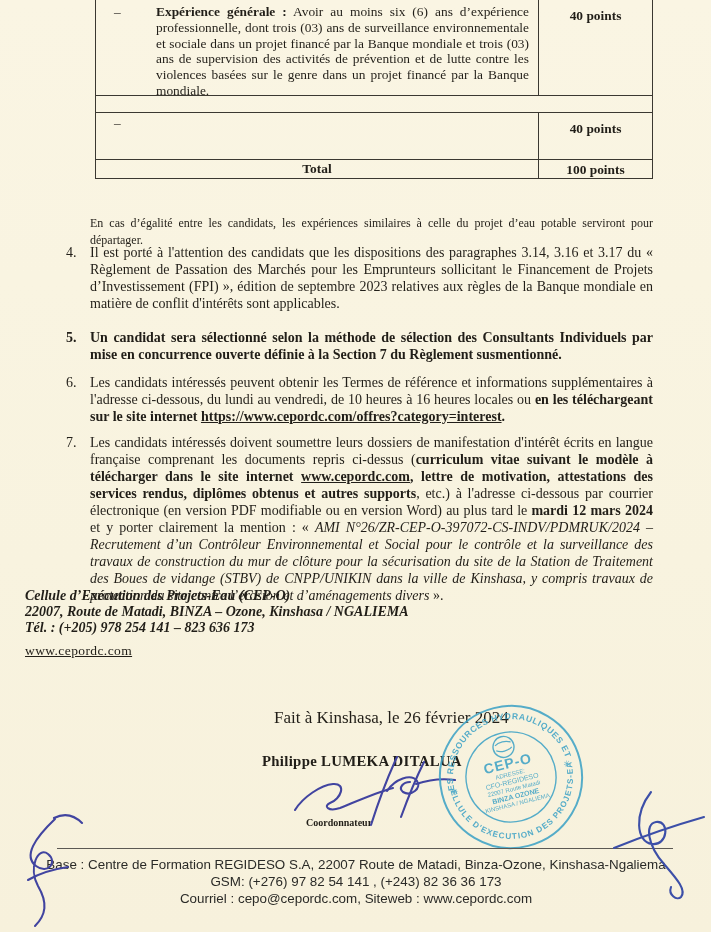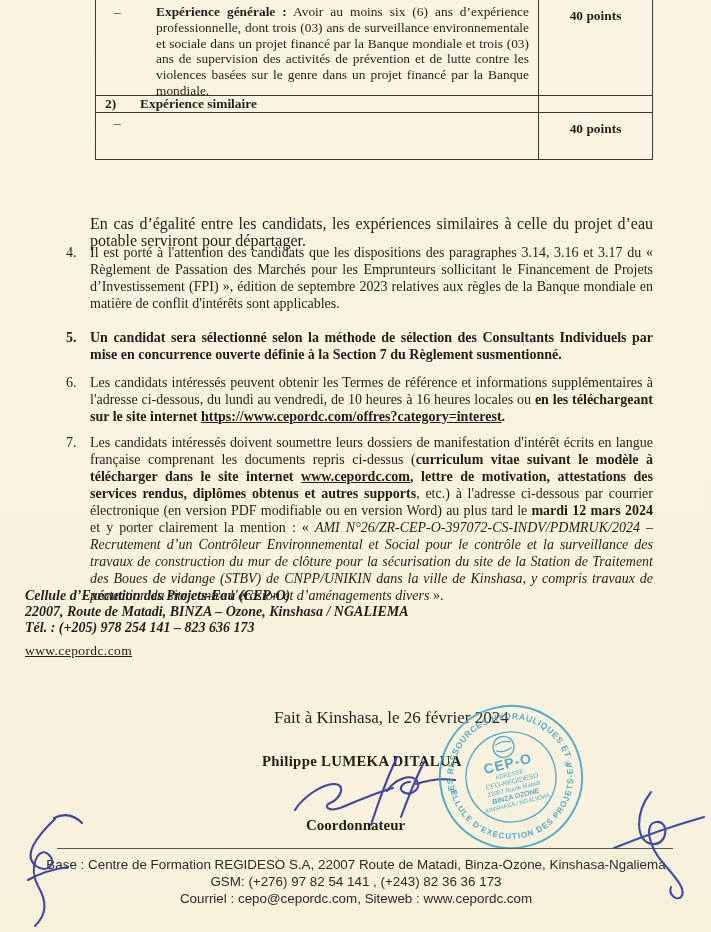--- a/index.html
+++ b/index.html
@@ -27,32 +27,32 @@
   .row-similar{height:47px;}
   .row-similar .desc{padding:2px 9px 0 60px;position:relative;text-align:justify;}
   .dash{position:absolute;left:18px;}
   .row-total{height:19px;}
   .row-total .desc{text-align:center;font-weight:bold;line-height:18px;}
   .row-total .pts{padding-top:1px;line-height:18px;}
   .b{font-weight:bold;}
   .i{font-style:italic;}
   .u{text-decoration:underline;margin-top:7px;}
   
-  .para{position:absolute;left:90px;width:563px;text-align:justify;font-size:16px;line-height:17px;margin-top:24px;}
+  .para{position:absolute;left:90px;width:563px;text-align:justify;font-size:12px;line-height:17px;margin-top:24px;}
   .item{position:absolute;left:66px;width:587px;padding-left:24px;box-sizing:border-box;
         text-align:justify;font-size:14px;line-height:17px;}
   .item .num{position:absolute;left:0;top:0;}
   
   .contact{position:absolute;top:588px;left:25px;width:660px;text-align:left;
            font-size:14px;line-height:16px;font-weight:bold;font-style:italic;}
   .contact .site{font-weight:normal;font-style:normal;font-size:13.5px;letter-spacing:.4px;}
   
   .date-line{position:absolute;left:257px;top:708px;font-size:17px;margin-left:17px;}
   .signatory{position:absolute;left:262px;top:753px;font-size:14.8px;font-weight:bold;letter-spacing:.3px;}
-  .coordinator{position:absolute;left:306px;top:817px;font-size:15px;font-weight:bold;}
+  .coordinator{position:absolute;left:306px;top:817px;font-size:10px;font-weight:bold;}
   .footer-rule{position:absolute;left:57px;top:848px;width:616px;border-top:1.3px solid #5c5953;}
   .footer{position:absolute;left:6px;top:857px;width:700px;text-align:center;
           font-family:"Liberation Sans", sans-serif;font-size:13.4px;line-height:16.8px;color:#2b2b28;}
   
   .stamp{position:absolute;left:436px;top:702px;width:150px;height:150px;opacity:.88;}
   .stamp text{font-family:"Liberation Sans", sans-serif;fill:#3fa3c6;}
   .sig-svg{position:absolute;left:283px;top:752px;width:195px;height:80px;}
   .paraph-left{position:absolute;left:10px;top:810px;width:78px;height:120px;}
   .paraph-right{position:absolute;left:606px;top:784px;width:102px;height:124px;}
   .ink{fill:none;stroke:#4144a0;stroke-width:2.1;stroke-linecap:round;}
@@ -63,30 +63,31 @@
 
 <div class="score-table">
   <div class="trow row-general">
     <div class="desc">
       <span class="dash">–</span>
       <span class="b">Expérience générale :</span><span> Avoir au moins six (6) ans d’expérience professionnelle, dont trois (03) ans de surveillance environnementale et sociale dans un projet financé par la Banque mondiale et trois (03) ans de supervision des activités de prévention et de lutte contre les violences basées sur le genre dans un projet financé par la Banque mondiale.</span>
     </div>
     <div class="pts">40 points</div>
   </div>
   <div class="trow bordered row-header">
-    <div class="desc">
-      <span class="num">2)</span><span>Expérience similaire</span>
-    </div>
     <div class="pts"></div>
   </div>
   <div class="trow bordered row-similar">
     <div class="desc">
       <span class="dash">–</span>
     </div>
     <div class="pts">40 points</div>
+  </div>
+  <div class="trow bordered row-total">
+    <div class="desc">Total</div>
+    <div class="pts">100 points</div>
   </div>
 </div>
 
 <p class="para" style="top:191px">En cas d’égalité entre les candidats, les expériences similaires à celle du projet d’eau potable serviront pour départager.</p>
 
 <p class="item" style="top:230px">
   <span class="num">4.</span>
   <span>Il est porté à l'attention des candidats que les dispositions des paragraphes 3.14, 3.16 et 3.17 du « Règlement de Passation des Marchés pour les Emprunteurs sollicitant le Financement de Projets d’Investissement (FPI) », édition de septembre 2023 relatives aux règles de la Banque mondiale en matière de conflit d'intérêts sont applicables.</span>
 </p>
 

